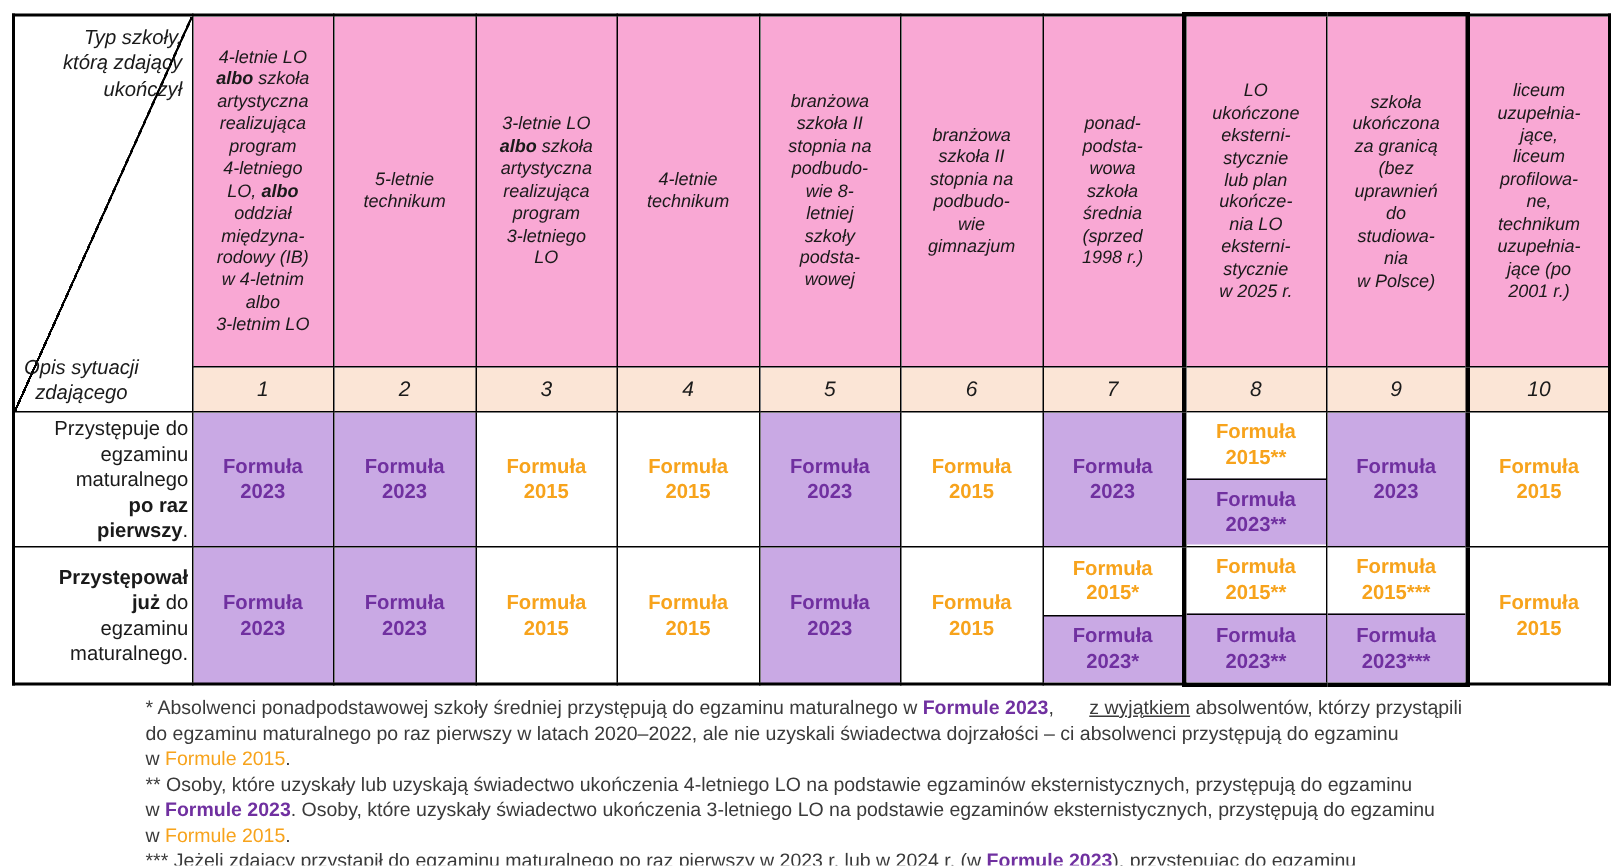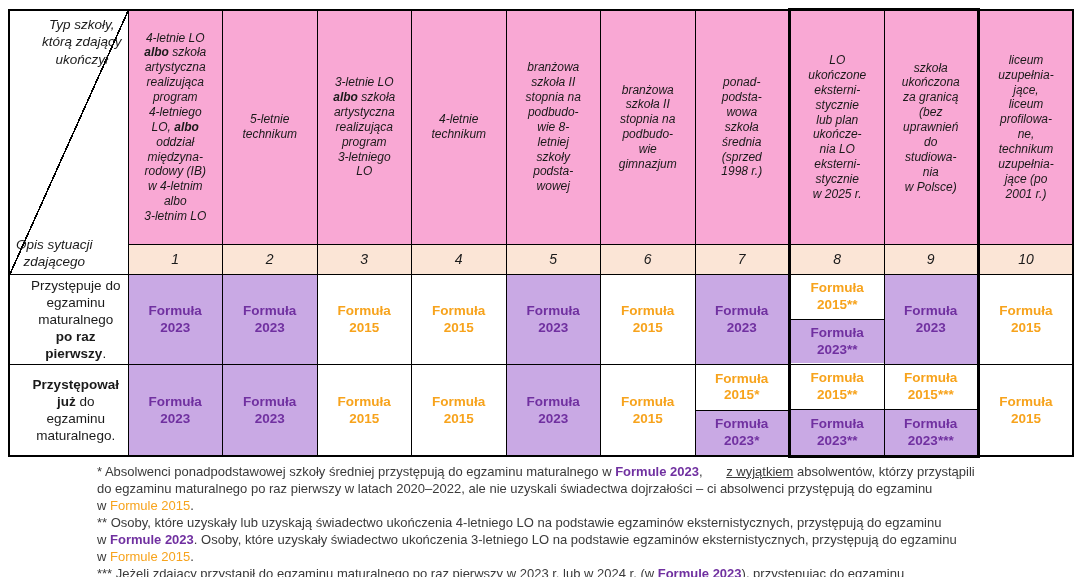--- a/index.html
+++ b/index.html
@@ -22,38 +22,38 @@
   tr#data-row-1{height:92px;}
 
   
   td.corner{
     position:relative;padding:0;
     background-image:linear-gradient(to bottom right,
       transparent calc(50% - 0.8px), #000 calc(50% - 0.8px),
       #000 calc(50% + 0.8px), transparent calc(50% + 0.8px));
   }
   .corner-top{
-    position:absolute;top:5px;right:6px;
+    position:absolute;top:5px;right:6px;text-align:right;
     font-style:italic;font-size:13.5px;line-height:1.3;white-space:pre-line;
   }
   .corner-bottom{
     position:absolute;bottom:3px;left:6px;text-align:center;
     font-style:italic;font-size:13.5px;line-height:1.3;white-space:pre-line;
   }
 
   td.school-header{
     font-style:italic;font-size:12px;line-height:1.24;
     white-space:pre-line;padding:20px 1px;background:#f9a8d4;
   }
   td.num-cell{
     background:var(--peach,#FBE5D6);
     font-style:italic;font-size:14px;padding:2px;
   }
   td.row-label{
-    text-align:center;vertical-align:middle;
+    text-align:right;vertical-align:middle;
     font-size:13.5px;line-height:1.26;white-space:pre-line;
     padding:2px 2px 2px 16px;background:#fff;
   }
   td.val{
     font-weight:bold;font-size:13.5px;line-height:1.3;white-space:pre-line;padding:1px;
   }
   .v2023{background:var(--purple-fill,#C9A9E4);color:var(--purple-text,#7030A0);}
   .v2015{background:#ffffff;color:var(--orange-text,#F7A31C);}
 
   td.split{padding:0;}

